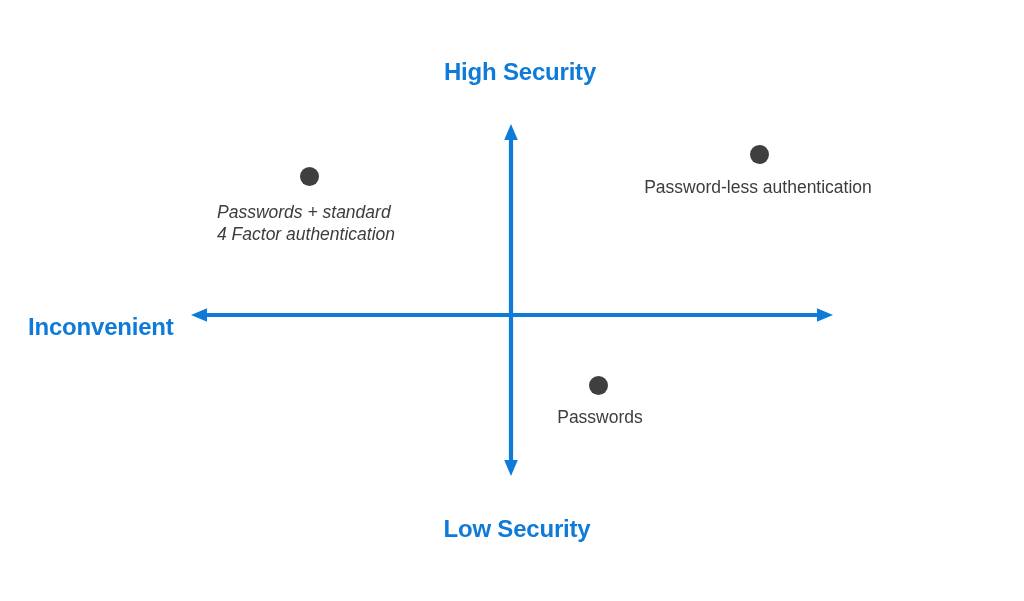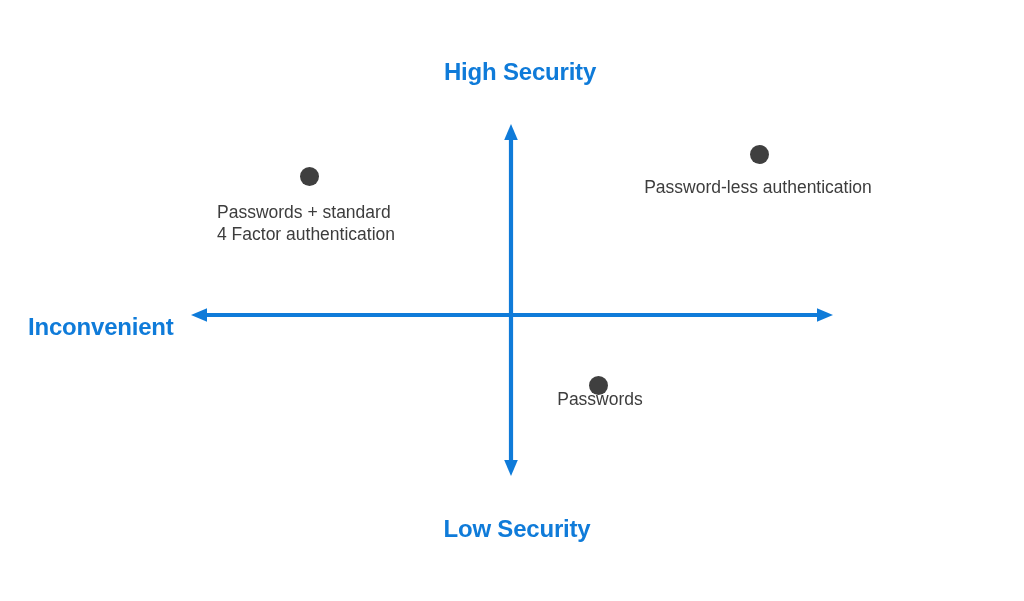--- a/index.html
+++ b/index.html
@@ -52,23 +52,23 @@
   .dot-1 { left: 300px; top: 167px; }
   .dot-2 { left: 750px; top: 145px; }
   .dot-3 { left: 589px; top: 376px; }
   .plabel {
     position: absolute;
     font-size: 17.5px;
     line-height: 22px;
     color: var(--label);
     white-space: nowrap;
   }
-  .plabel-1 { left: 217px; top: 201px; text-align: left; }
+  .plabel-1 { left: 217px; top: 201px; text-align: left; font-style: italic; }
   .plabel-2 { left: 758px; top: 176px; transform: translateX(-50%); text-align: center; }
-  .plabel-3 { left: 600px; top: 388px; transform: translateX(-50%); text-align: center; }
+  .plabel-3 { left: 600px; top: 406px; transform: translateX(-50%); text-align: center; }
 </style>
 </head>
 <body>
 
 <div class="canvas">
 
   <svg class="axes-svg" viewBox="0 0 1024 601" aria-hidden="true">
 
     <line x1="511" y1="137" x2="511" y2="463"></line>
     <polygon points="511,124 504.2,140 517.8,140"></polygon>

